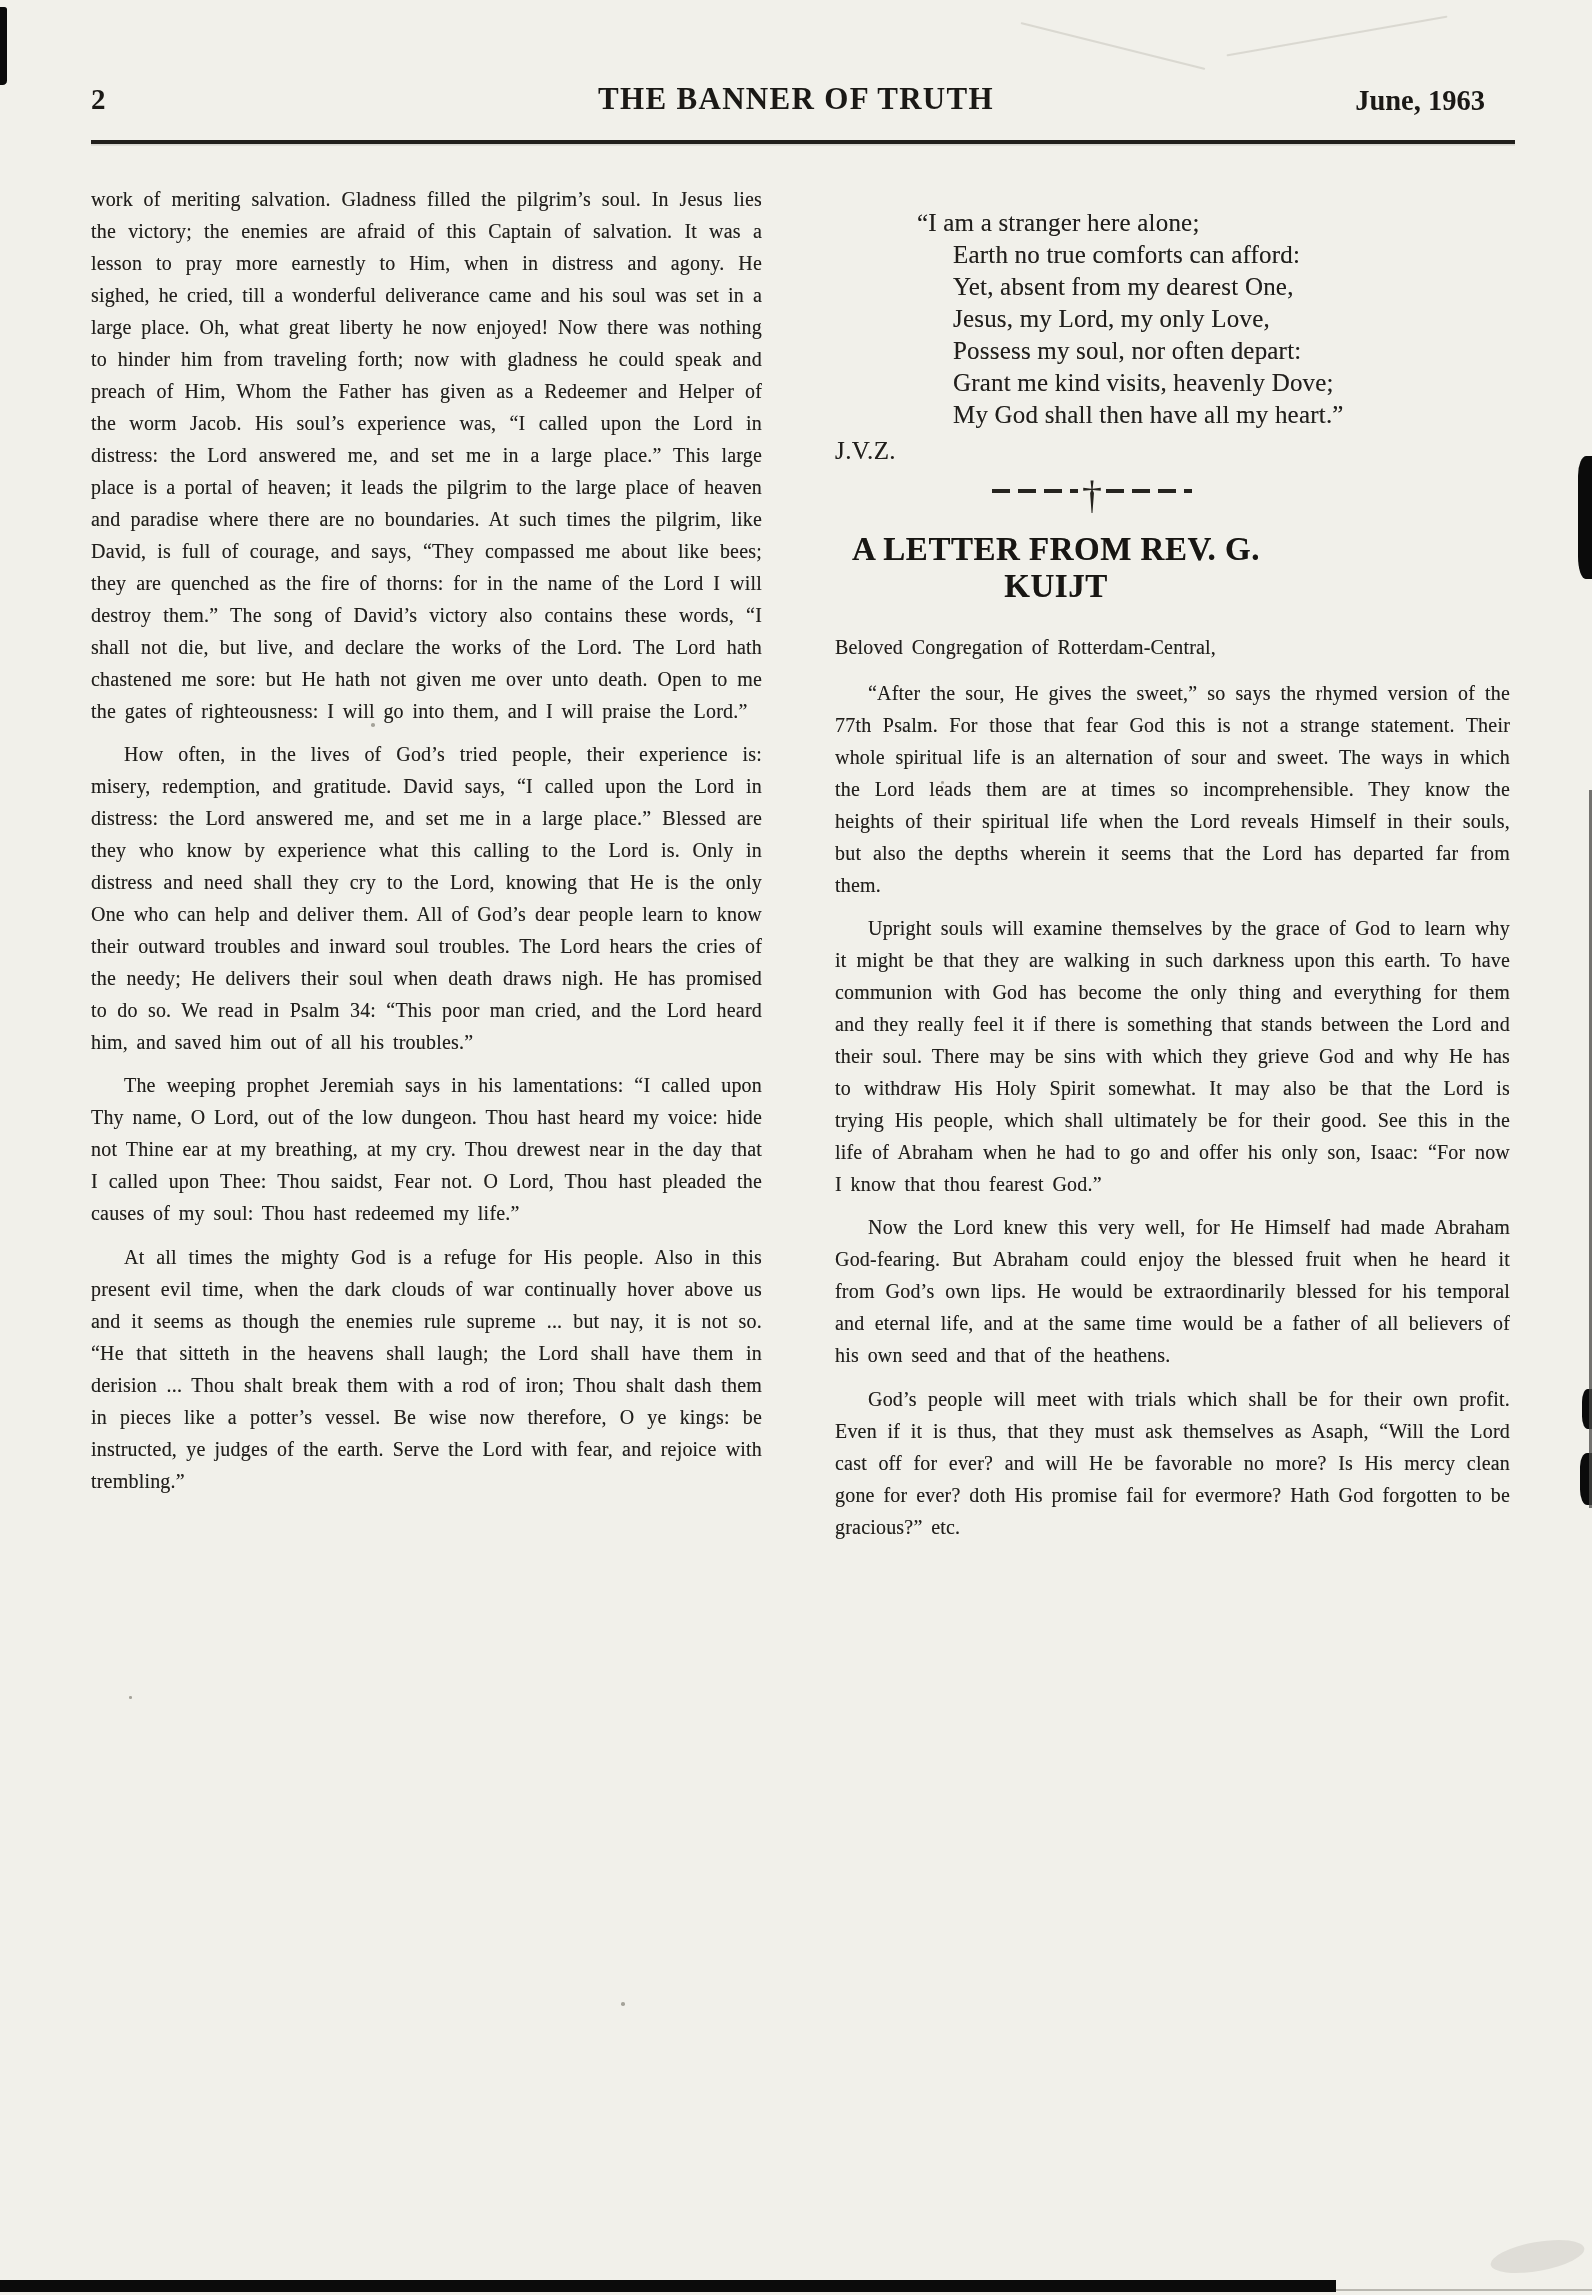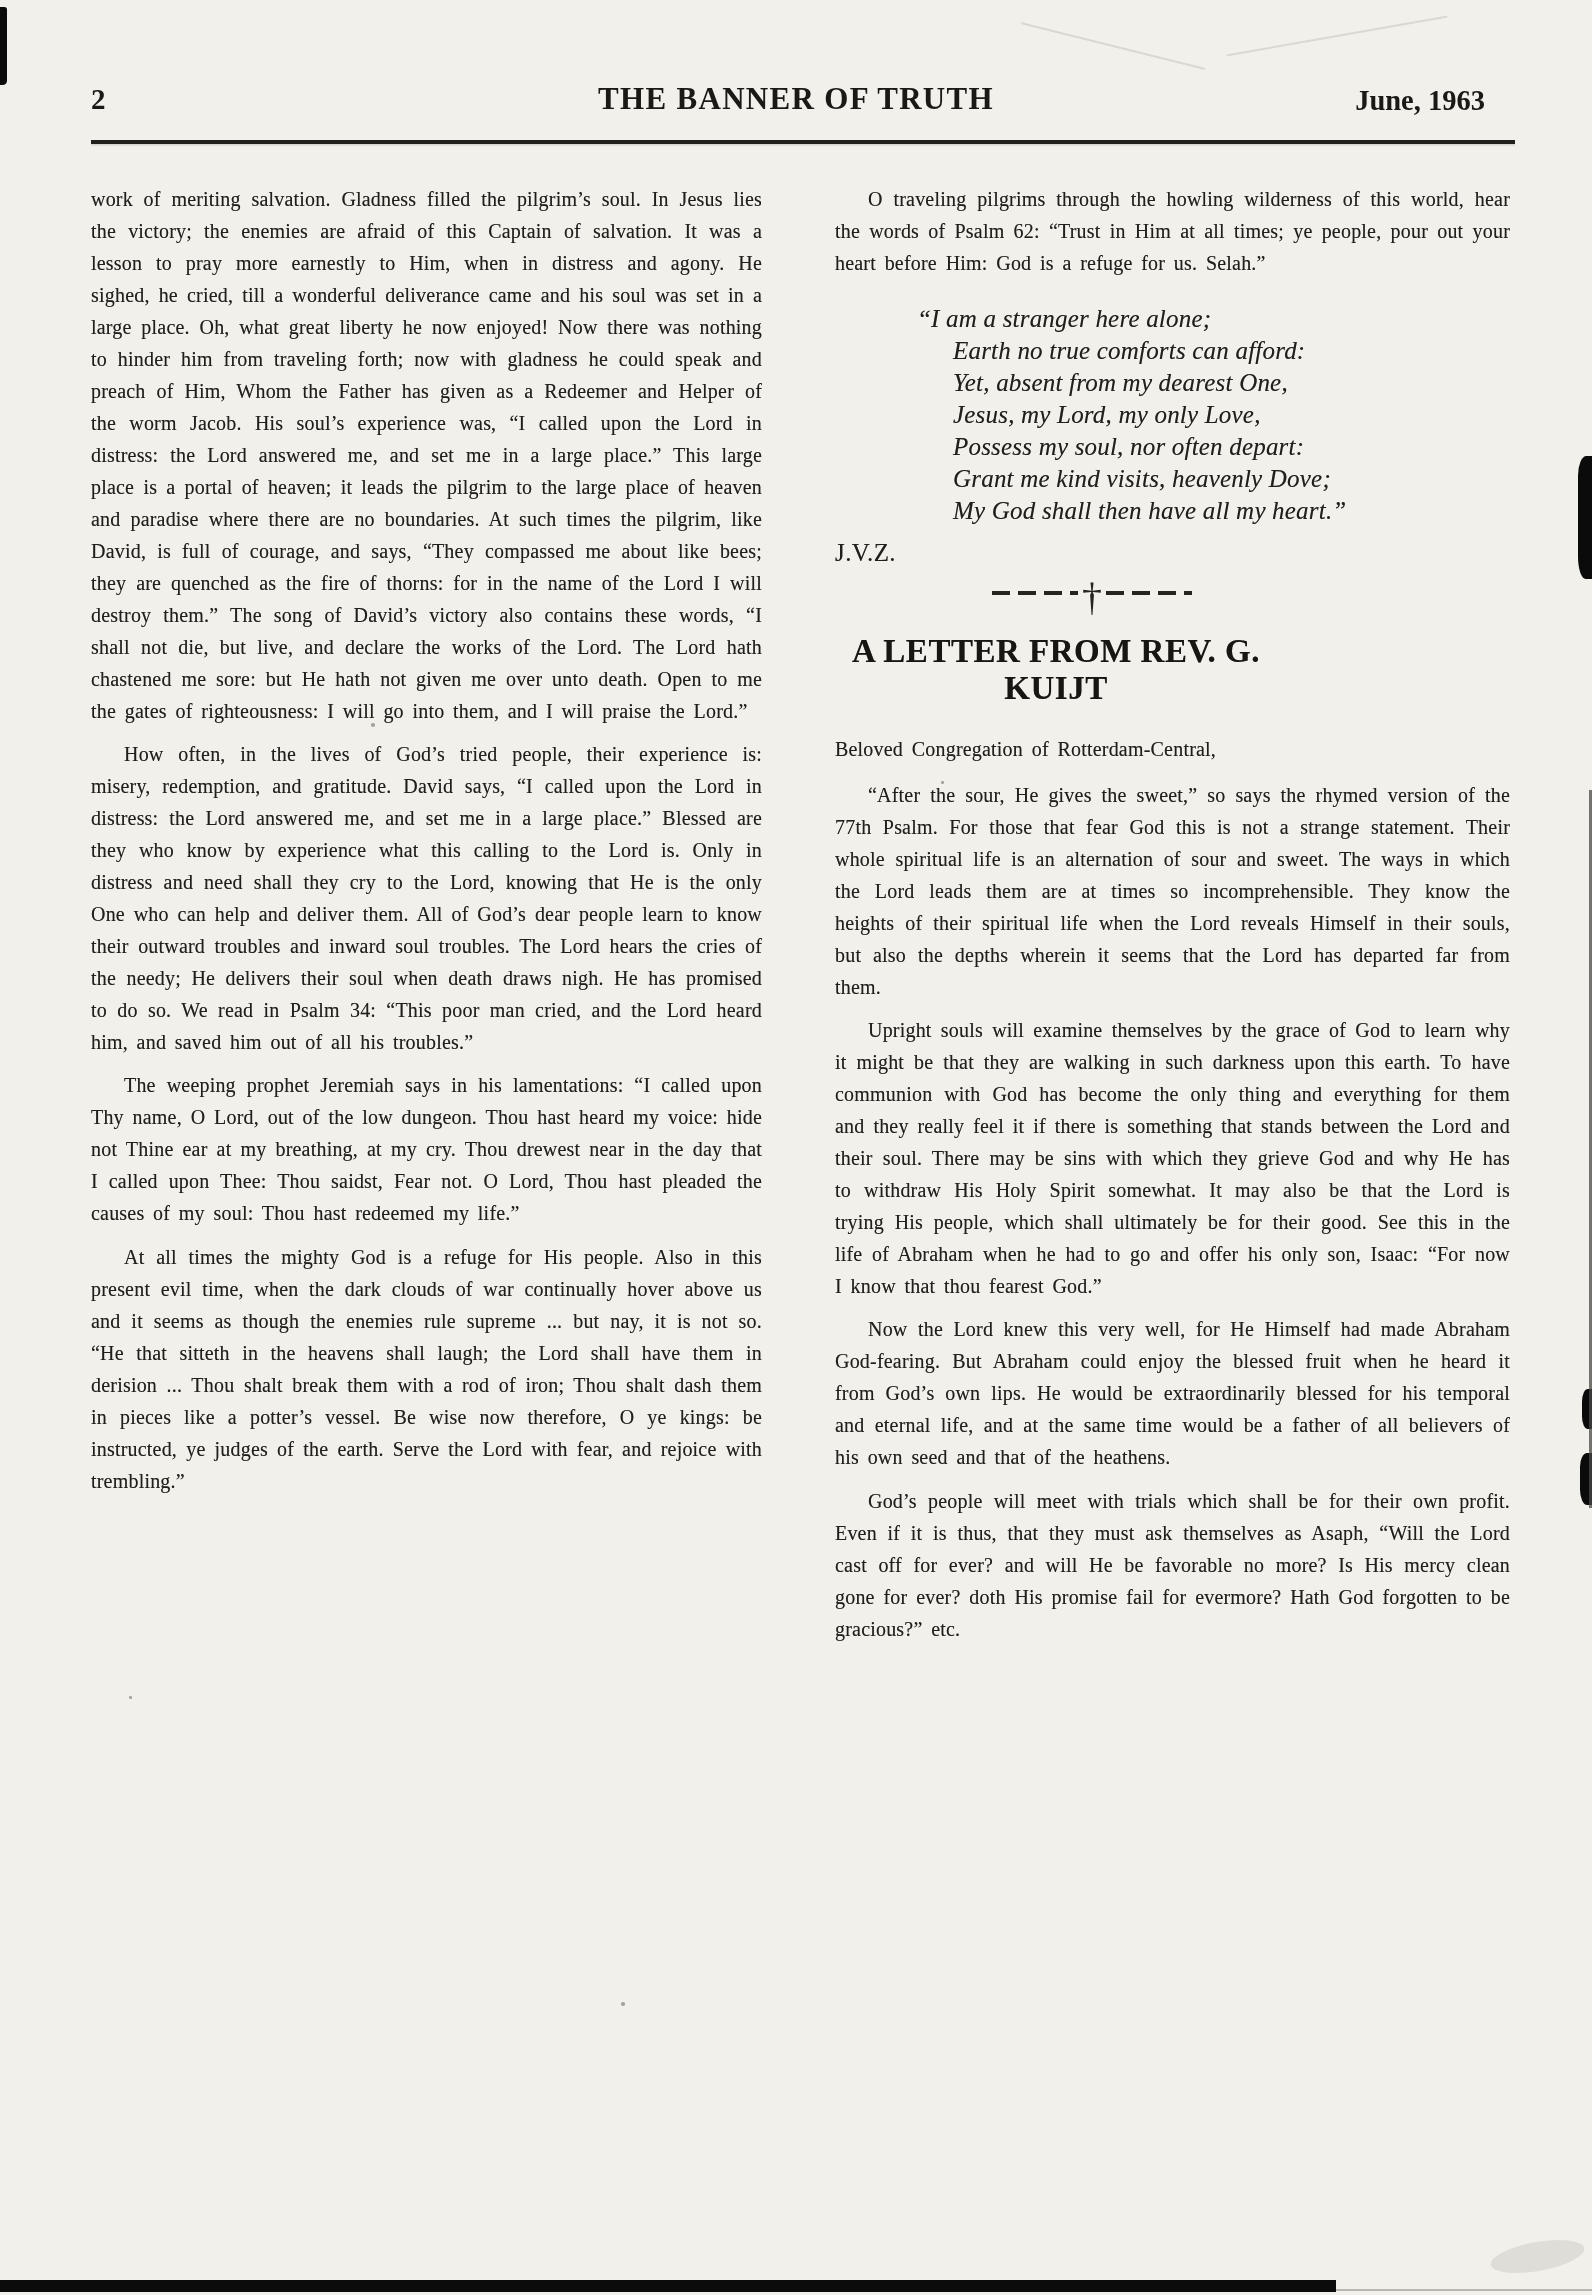--- a/index.html
+++ b/index.html
@@ -36,21 +36,21 @@
   .col-right{left:835px;width:675px;}
   .col p{
     margin:0 0 11.2px 0;
     font-size:20px;line-height:32px;
     text-align:justify;
     word-spacing:3.5px;letter-spacing:0.2px;
     text-shadow:0 0 0.4px rgba(30,28,25,.45);
   }
   .col p.indent{text-indent:33px;}
   
-  .poem{margin:24px 0 12px 82px;font-style:italic;}
+  .poem{margin:24px 0 6px 82px;}
   .poem-line{
     font-size:25px;line-height:32px;letter-spacing:0.2px;
     padding-left:36px;
     text-shadow:0 0 0.4px rgba(30,28,25,.45);
   }
   .poem-line.first{padding-left:0;}
   .poem-attribution{
     margin-top:5.2px;padding-right:19px;
     font-size:25px;letter-spacing:0.4px;
     text-shadow:0 0 0.4px rgba(30,28,25,.45);
@@ -114,21 +114,20 @@
   <div class="header-rule"></div>
 
   <div class="col col-left">
     <p>work of meriting salvation. Gladness filled the pilgrim’s soul. In Jesus lies the victory; the enemies are afraid of this Captain of salvation. It was a lesson to pray more earnestly to Him, when in distress and agony. He sighed, he cried, till a wonderful deliverance came and his soul was set in a large place. Oh, what great liberty he now enjoyed! Now there was nothing to hinder him from traveling forth; now with gladness he could speak and preach of Him, Whom the Father has given as a Redeemer and Helper of the worm Jacob. His soul’s experience was, “I called upon the Lord in distress: the Lord answered me, and set me in a large place.” This large place is a portal of heaven; it leads the pilgrim to the large place of heaven and paradise where there are no boundaries. At such times the pilgrim, like David, is full of courage, and says, “They compassed me about like bees; they are quenched as the fire of thorns: for in the name of the Lord I will destroy them.” The song of David’s victory also contains these words, “I shall not die, but live, and declare the works of the Lord. The Lord hath chastened me sore: but He hath not given me over unto death. Open to me the gates of righteousness: I will go into them, and I will praise the Lord.”</p>
     <p class="indent">How often, in the lives of God’s tried people, their experience is: misery, redemption, and gratitude. David says, “I called upon the Lord in distress: the Lord answered me, and set me in a large place.” Blessed are they who know by experience what this calling to the Lord is. Only in distress and need shall they cry to the Lord, knowing that He is the only One who can help and deliver them. All of God’s dear people learn to know their outward troubles and inward soul troubles. The Lord hears the cries of the needy; He delivers their soul when death draws nigh. He has promised to do so. We read in Psalm 34: “This poor man cried, and the Lord heard him, and saved him out of all his troubles.”</p>
     <p class="indent">The weeping prophet Jeremiah says in his lamentations: “I called upon Thy name, O Lord, out of the low dungeon. Thou hast heard my voice: hide not Thine ear at my breathing, at my cry. Thou drewest near in the day that I called upon Thee: Thou saidst, Fear not. O Lord, Thou hast pleaded the causes of my soul: Thou hast redeemed my life.”</p>
     <p class="indent">At all times the mighty God is a refuge for His people. Also in this present evil time, when the dark clouds of war continually hover above us and it seems as though the enemies rule supreme ... but nay, it is not so. “He that sitteth in the heavens shall laugh; the Lord shall have them in derision ... Thou shalt break them with a rod of iron; Thou shalt dash them in pieces like a potter’s vessel. Be wise now therefore, O ye kings: be instructed, ye judges of the earth. Serve the Lord with fear, and rejoice with trembling.”</p>
   </div>
 
   <div class="col col-right">
-    <p class="indent">O traveling pilgrims through the howling wilderness of this world, hear the words of Psalm 62: “Trust in Him at all times; ye people, pour out your heart before Him: God is a refuge for us. Selah.”</p>
 
     <div class="poem">
       <div class="poem-line first">“I am a stranger here alone;</div>
       <div class="poem-line">Earth no true comforts can afford:</div>
       <div class="poem-line">Yet, absent from my dearest One,</div>
       <div class="poem-line">Jesus, my Lord, my only Love,</div>
       <div class="poem-line">Possess my soul, nor often depart:</div>
       <div class="poem-line">Grant me kind visits, heavenly Dove;</div>
       <div class="poem-line">My God shall then have all my heart.”</div>
     </div>

